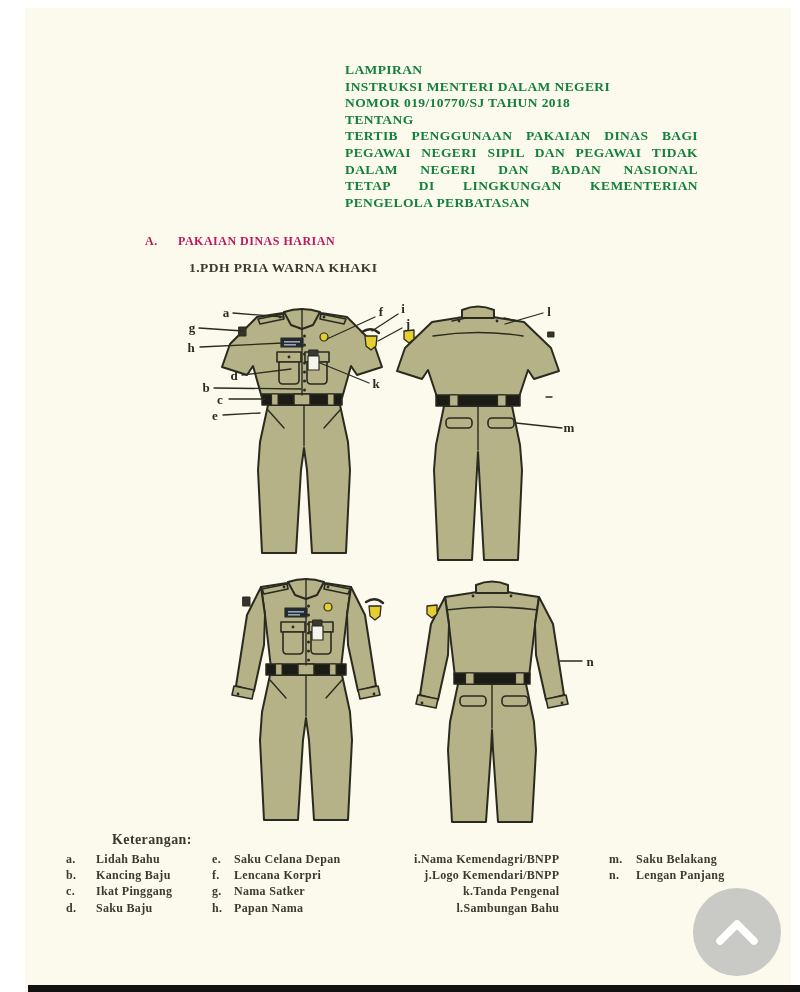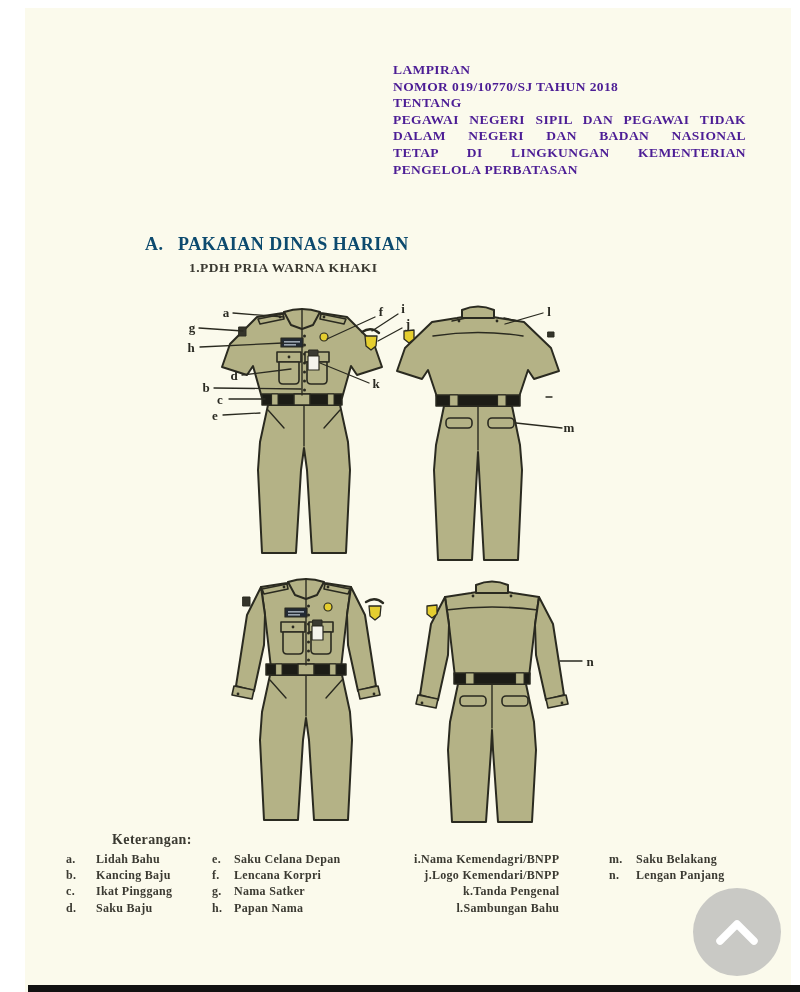--- a/index.html
+++ b/index.html
@@ -8,27 +8,27 @@
     background:#ffffff;
     font-family:"Liberation Serif", serif;
   }
   .page{
     position:absolute;left:25px;top:8px;width:766px;height:984px;
     background:#fbfaec;
   }
   
   .hdr{
     position:absolute;left:345px;top:62px;width:353px;
-    font-size:13.5px;line-height:16.6px;color:#4c1d95;
-    letter-spacing:0.4px;font-weight:bold;margin-left:48px;
+    font-size:13.5px;line-height:16.6px;color:#15803d;
+    letter-spacing:0.4px;font-weight:bold;
   }
   .hdr .hl{white-space:nowrap;}
   .hdr .jst{white-space:normal;text-align:justify;text-align-last:justify;}
   
-  .h-a{position:absolute;left:145px;top:234px;font-size:18px;color:#0c4a6e;
+  .h-a{position:absolute;left:145px;top:234px;font-size:12px;color:#be185d;
        letter-spacing:0.5px;font-weight:bold;white-space:nowrap;}
   .h-a .k{display:inline-block;width:33px;}
   .h-1{position:absolute;left:173px;top:260px;font-size:13.5px;color:#3a3931;
        letter-spacing:0.5px;font-weight:bold;white-space:nowrap;text-align:right;}
   .h-1 .k{display:inline-block;width:27px;}
   
   .diagram{position:absolute;left:140px;top:290px;width:480px;height:550px;}
   
   .legend-title{position:absolute;left:64px;top:832px;font-size:14px;color:#3a3931;
                 font-weight:bold;letter-spacing:0.4px;margin-left:48px;}
@@ -48,22 +48,24 @@
   
   .bottom-bar{position:absolute;left:28px;top:985px;width:772px;height:7px;background:#121212;}
 </style>
 </head>
 <body>
 
 <div class="page"></div>
 
 <div class="hdr">
   <div class="hl">LAMPIRAN</div>
+  <div class="hl">INSTRUKSI MENTERI DALAM NEGERI</div>
   <div class="hl">NOMOR 019/10770/SJ TAHUN 2018</div>
   <div class="hl">TENTANG</div>
+  <div class="hl jst">TERTIB PENGGUNAAN PAKAIAN DINAS BAGI</div>
   <div class="hl jst">PEGAWAI NEGERI SIPIL DAN PEGAWAI TIDAK</div>
   <div class="hl jst">DALAM NEGERI DAN BADAN NASIONAL</div>
   <div class="hl jst">TETAP DI LINGKUNGAN KEMENTERIAN</div>
   <div class="hl">PENGELOLA PERBATASAN</div>
 </div>
 
 <div class="h-a">
   <span class="k">A.</span><span>PAKAIAN DINAS HARIAN</span>
 </div>
 <div class="h-1">

